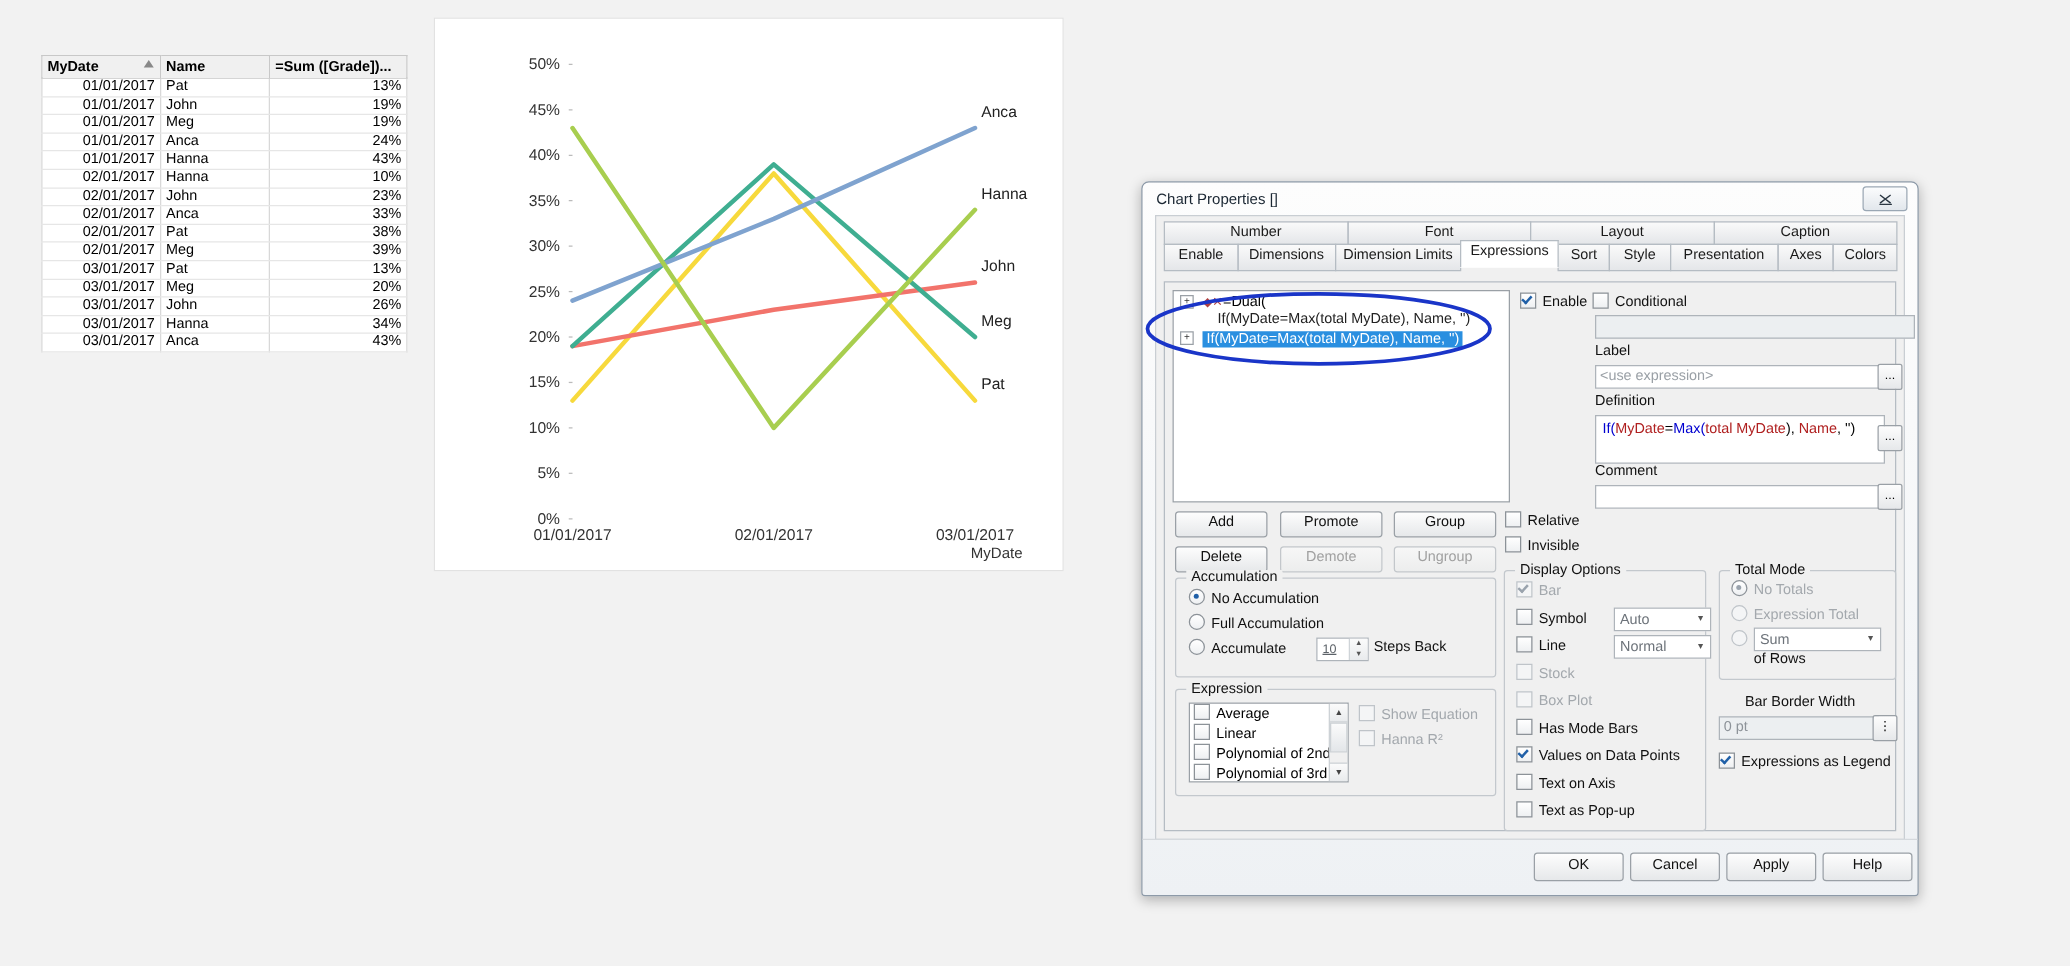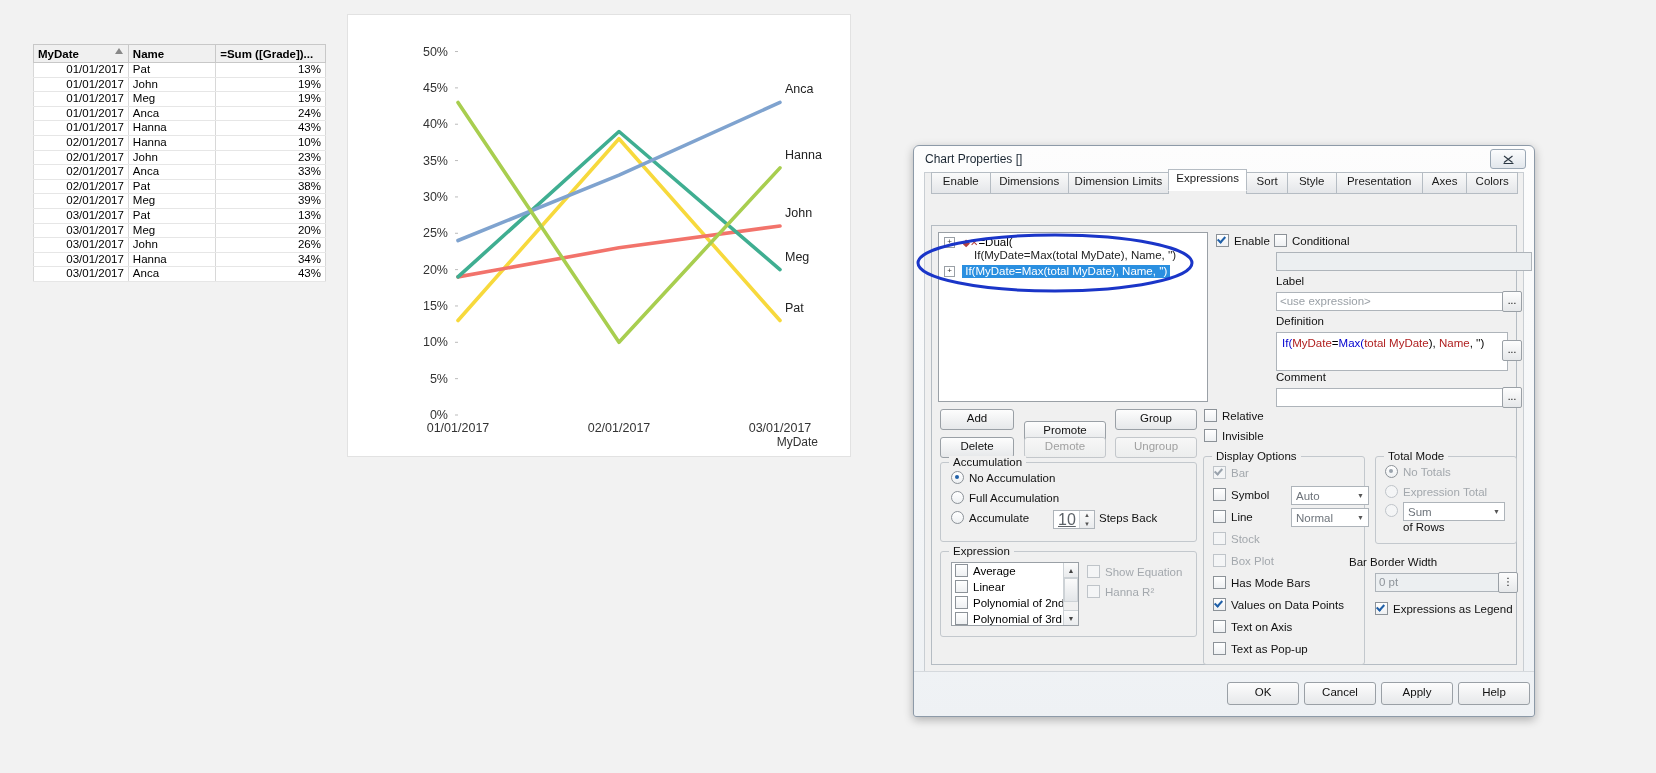--- a/index.html
+++ b/index.html
@@ -106,21 +106,21 @@
   .field{border:1px solid #aeb4ba;background:#fff;font-size:11.5px;
     height:17px;line-height:17px;padding:0 3px;overflow:hidden;white-space:nowrap;}
   .field.ro{background:#eceff1;color:#8d9399;}
   .field.ph{color:#9aa0a6;}
   .ell{border:1px solid #9aa0a6;border-radius:2px;
     background:linear-gradient(#fdfdfd,#e6e8ea);width:18px;height:19px;
     font-size:10px;text-align:center;line-height:17px;cursor:pointer;}
   .lbl{font-size:11.5px;color:#111;}
 
   .spin{border:1px solid #aeb4ba;background:#fff;height:17px;display:flex;align-items:center;}
-  .spin .v{flex:1;padding-left:4px;font-size:16px;color:#5c6268;text-decoration:underline;}
+  .spin .v{flex:1;padding-left:4px;font-size:10px;color:#5c6268;text-decoration:underline;}
   .spin .arrows{width:14px;height:17px;border-left:1px solid #cfd4d8;
     background:linear-gradient(#fbfbfb,#e9ebed);display:flex;flex-direction:column;}
   .spin .arrows div{flex:1;display:flex;align-items:center;justify-content:center;font-size:6px;color:#555;}
 
   .listbox{border:1px solid #9aa0a6;background:#fff;position:absolute;overflow:hidden;}
   .list-item{font-size:11.5px;height:16px;line-height:16px;padding-left:3px;white-space:nowrap;}
   .scroll{position:absolute;right:0;top:0;bottom:0;width:14px;
     background:#f0f0f0;border-left:1px solid #cdd2d6;}
   .scroll .arw{height:14px;display:flex;align-items:center;justify-content:center;
     font-size:7px;color:#444;background:linear-gradient(#fbfbfb,#e9ebed);
@@ -285,20 +285,26 @@
     <div id="close-btn">
       <svg width="11" height="9" viewBox="0 0 11 9">
         <path d="M1 1 L9.5 7.5 M9.5 1 L1 7.5" stroke="#2b3742" stroke-width="1.1" fill="none"></path>
         <path d="M0.5 8.5 L10.5 8.5" stroke="#2b3742" stroke-width="1" fill="none"></path>
       </svg>
     </div>
   </div>
 
   <div id="dlg-body">
 
+    <div class="tabrow top" id="tabs-top">
+        <div class="tab">Number</div>
+        <div class="tab">Font</div>
+        <div class="tab">Layout</div>
+        <div class="tab">Caption</div>
+      </div>
     <div class="tabrow bottom" id="tabs-bottom">
         <div class="tab" style="width: 58px;">Enable</div>
         <div class="tab" style="width: 78px;">Dimensions</div>
         <div class="tab" style="width: 100px;">Dimension Limits</div>
         <div class="tab active" style="width: 78px; transform: translateY(-3px); padding-bottom: 6px;">Expressions</div>
         <div class="tab" style="width: 40px;">Sort</div>
         <div class="tab" style="width: 48px;">Style</div>
         <div class="tab" style="width: 86px;">Presentation</div>
         <div class="tab" style="width: 44px;">Axes</div>
         <div class="tab" style="width: 50px;">Colors</div>
@@ -336,21 +342,21 @@
 
       <div class="lbl" style="position:absolute;left:344px;top:89px">Definition</div>
       <div class="field" id="definition-input" style="position:absolute;left:344px;top:106px;width:222px;height:37px;line-height:20px;padding-left:5px"><span style="color: rgb(0, 0, 208);">If(</span><span style="color: rgb(176, 32, 32);">MyDate</span><span style="color: rgb(0, 0, 0);">=</span><span style="color: rgb(0, 0, 208);">Max(</span><span style="color: rgb(176, 32, 32);">total MyDate</span><span style="color: rgb(0, 0, 0);">), </span><span style="color: rgb(176, 32, 32);">Name</span><span style="color: rgb(0, 0, 0);">, '')</span></div>
       <div class="ell" style="position:absolute;left:570px;top:114px">...</div>
 
       <div class="lbl" style="position:absolute;left:344px;top:145px">Comment</div>
       <div class="field" style="position:absolute;left:344px;top:162px;width:222px"></div>
       <div class="ell" style="position:absolute;left:570px;top:161px">...</div>
 
       <div class="btn" style="position:absolute;left:8px;top:183px;width:72px">Add</div>
-      <div class="btn" style="position:absolute;left:92px;top:195px;width:80px">Promote</div>
+      <div class="btn" style="position:absolute;left:92px;top:183px;width:80px">Promote</div>
       <div class="btn" style="position:absolute;left:183px;top:183px;width:80px">Group</div>
       <div class="btn" style="position:absolute;left:8px;top:211px;width:72px">Delete</div>
       <div class="btn disabled" style="position:absolute;left:92px;top:211px;width:80px">Demote</div>
       <div class="btn disabled" style="position:absolute;left:183px;top:211px;width:80px">Ungroup</div>
 
       <div style="position:absolute;left:272px;top:183px">
         <span class="chk"></span><span class="lbl">Relative</span>
       </div>
       <div style="position:absolute;left:272px;top:203px">
         <span class="chk"></span><span class="lbl">Invisible</span>
@@ -432,21 +438,21 @@
         <div style="position:absolute;left:9px;top:47px">
           <span class="rad dis"></span>
         </div>
         <div class="combo" style="position:absolute;left:27px;top:45px;width:100px">
           <span class="t">Sum</span>
           <span class="a">▼</span>
         </div>
         <span class="lbl opt" style="position:absolute;left:27px;top:62px">of Rows</span>
       </div>
 
-      <span class="lbl" style="position:absolute;left:417px;top:330px">Bar Border Width</span>
+      <span class="lbl" style="position:absolute;left:464px;top:330px">Bar Border Width</span>
       <div class="field ro" style="position:absolute;left:443px;top:347px;width:120px">0 pt</div>
       <div class="ell" style="position:absolute;left:566px;top:346px">⋮</div>
 
       <div style="position:absolute;left:443px;top:376px">
         <span class="chk on"></span><span class="lbl">Expressions as Legend</span>
       </div>
 
     </div>
   </div>
 

